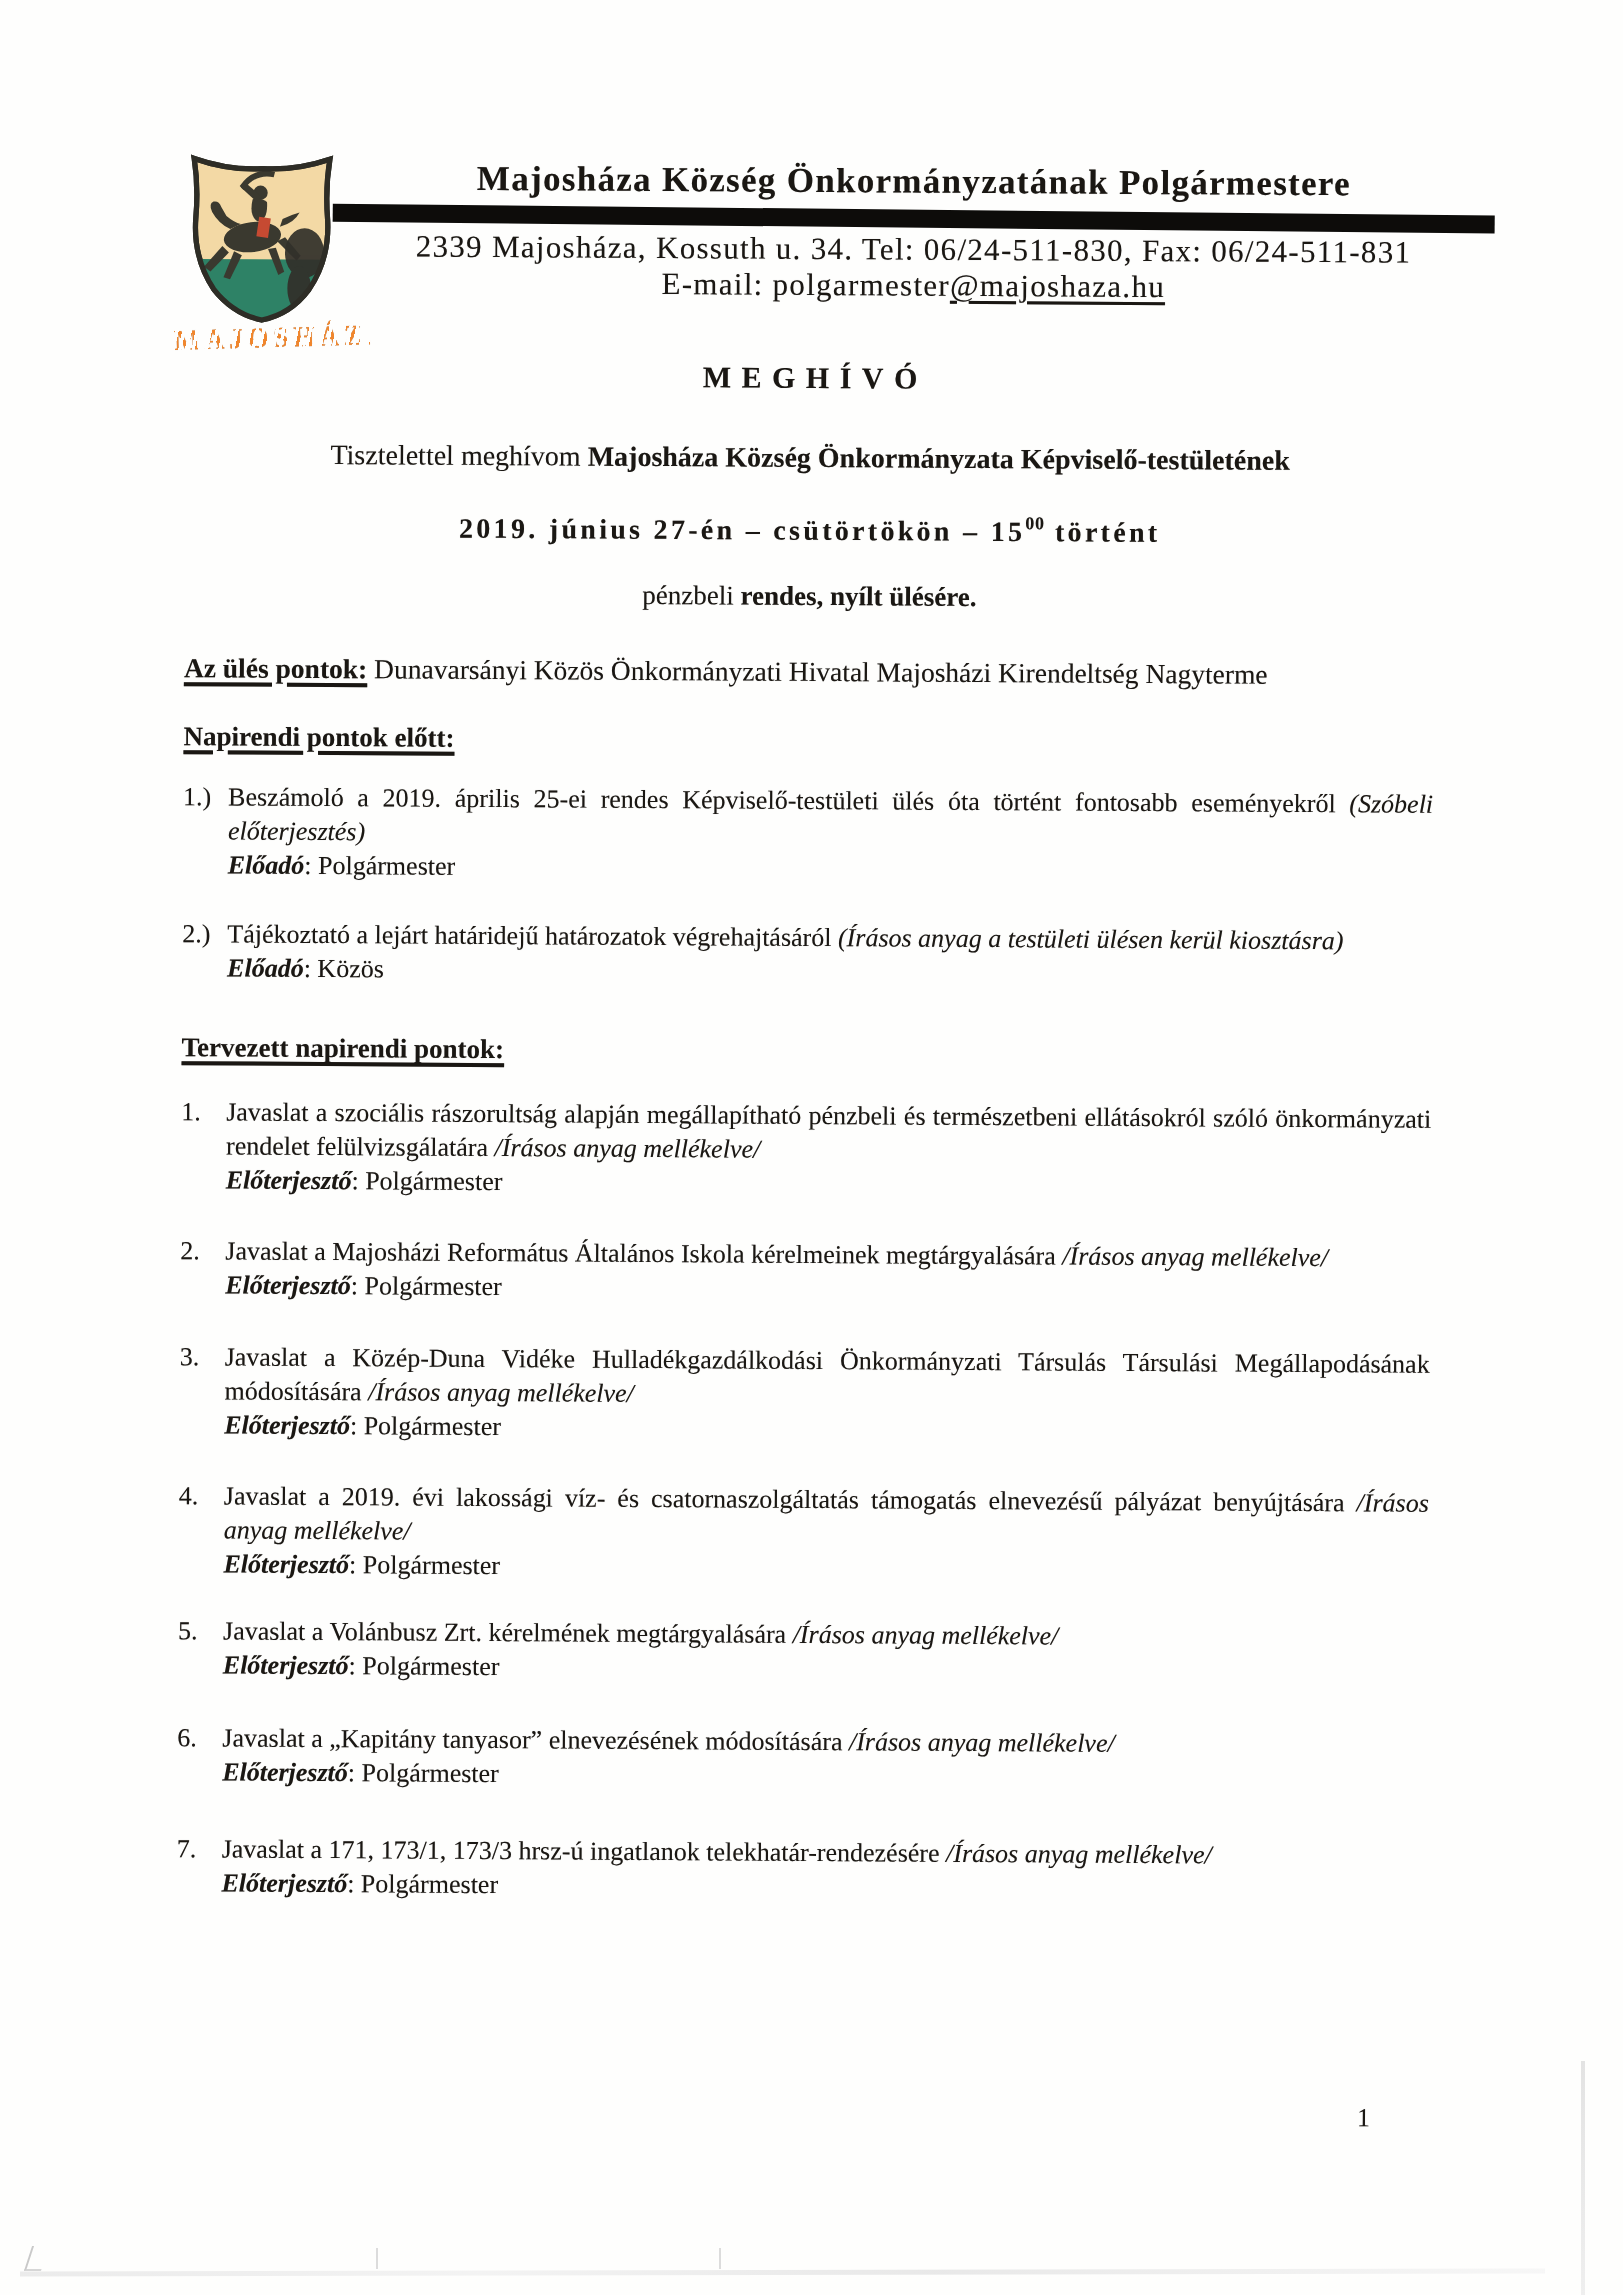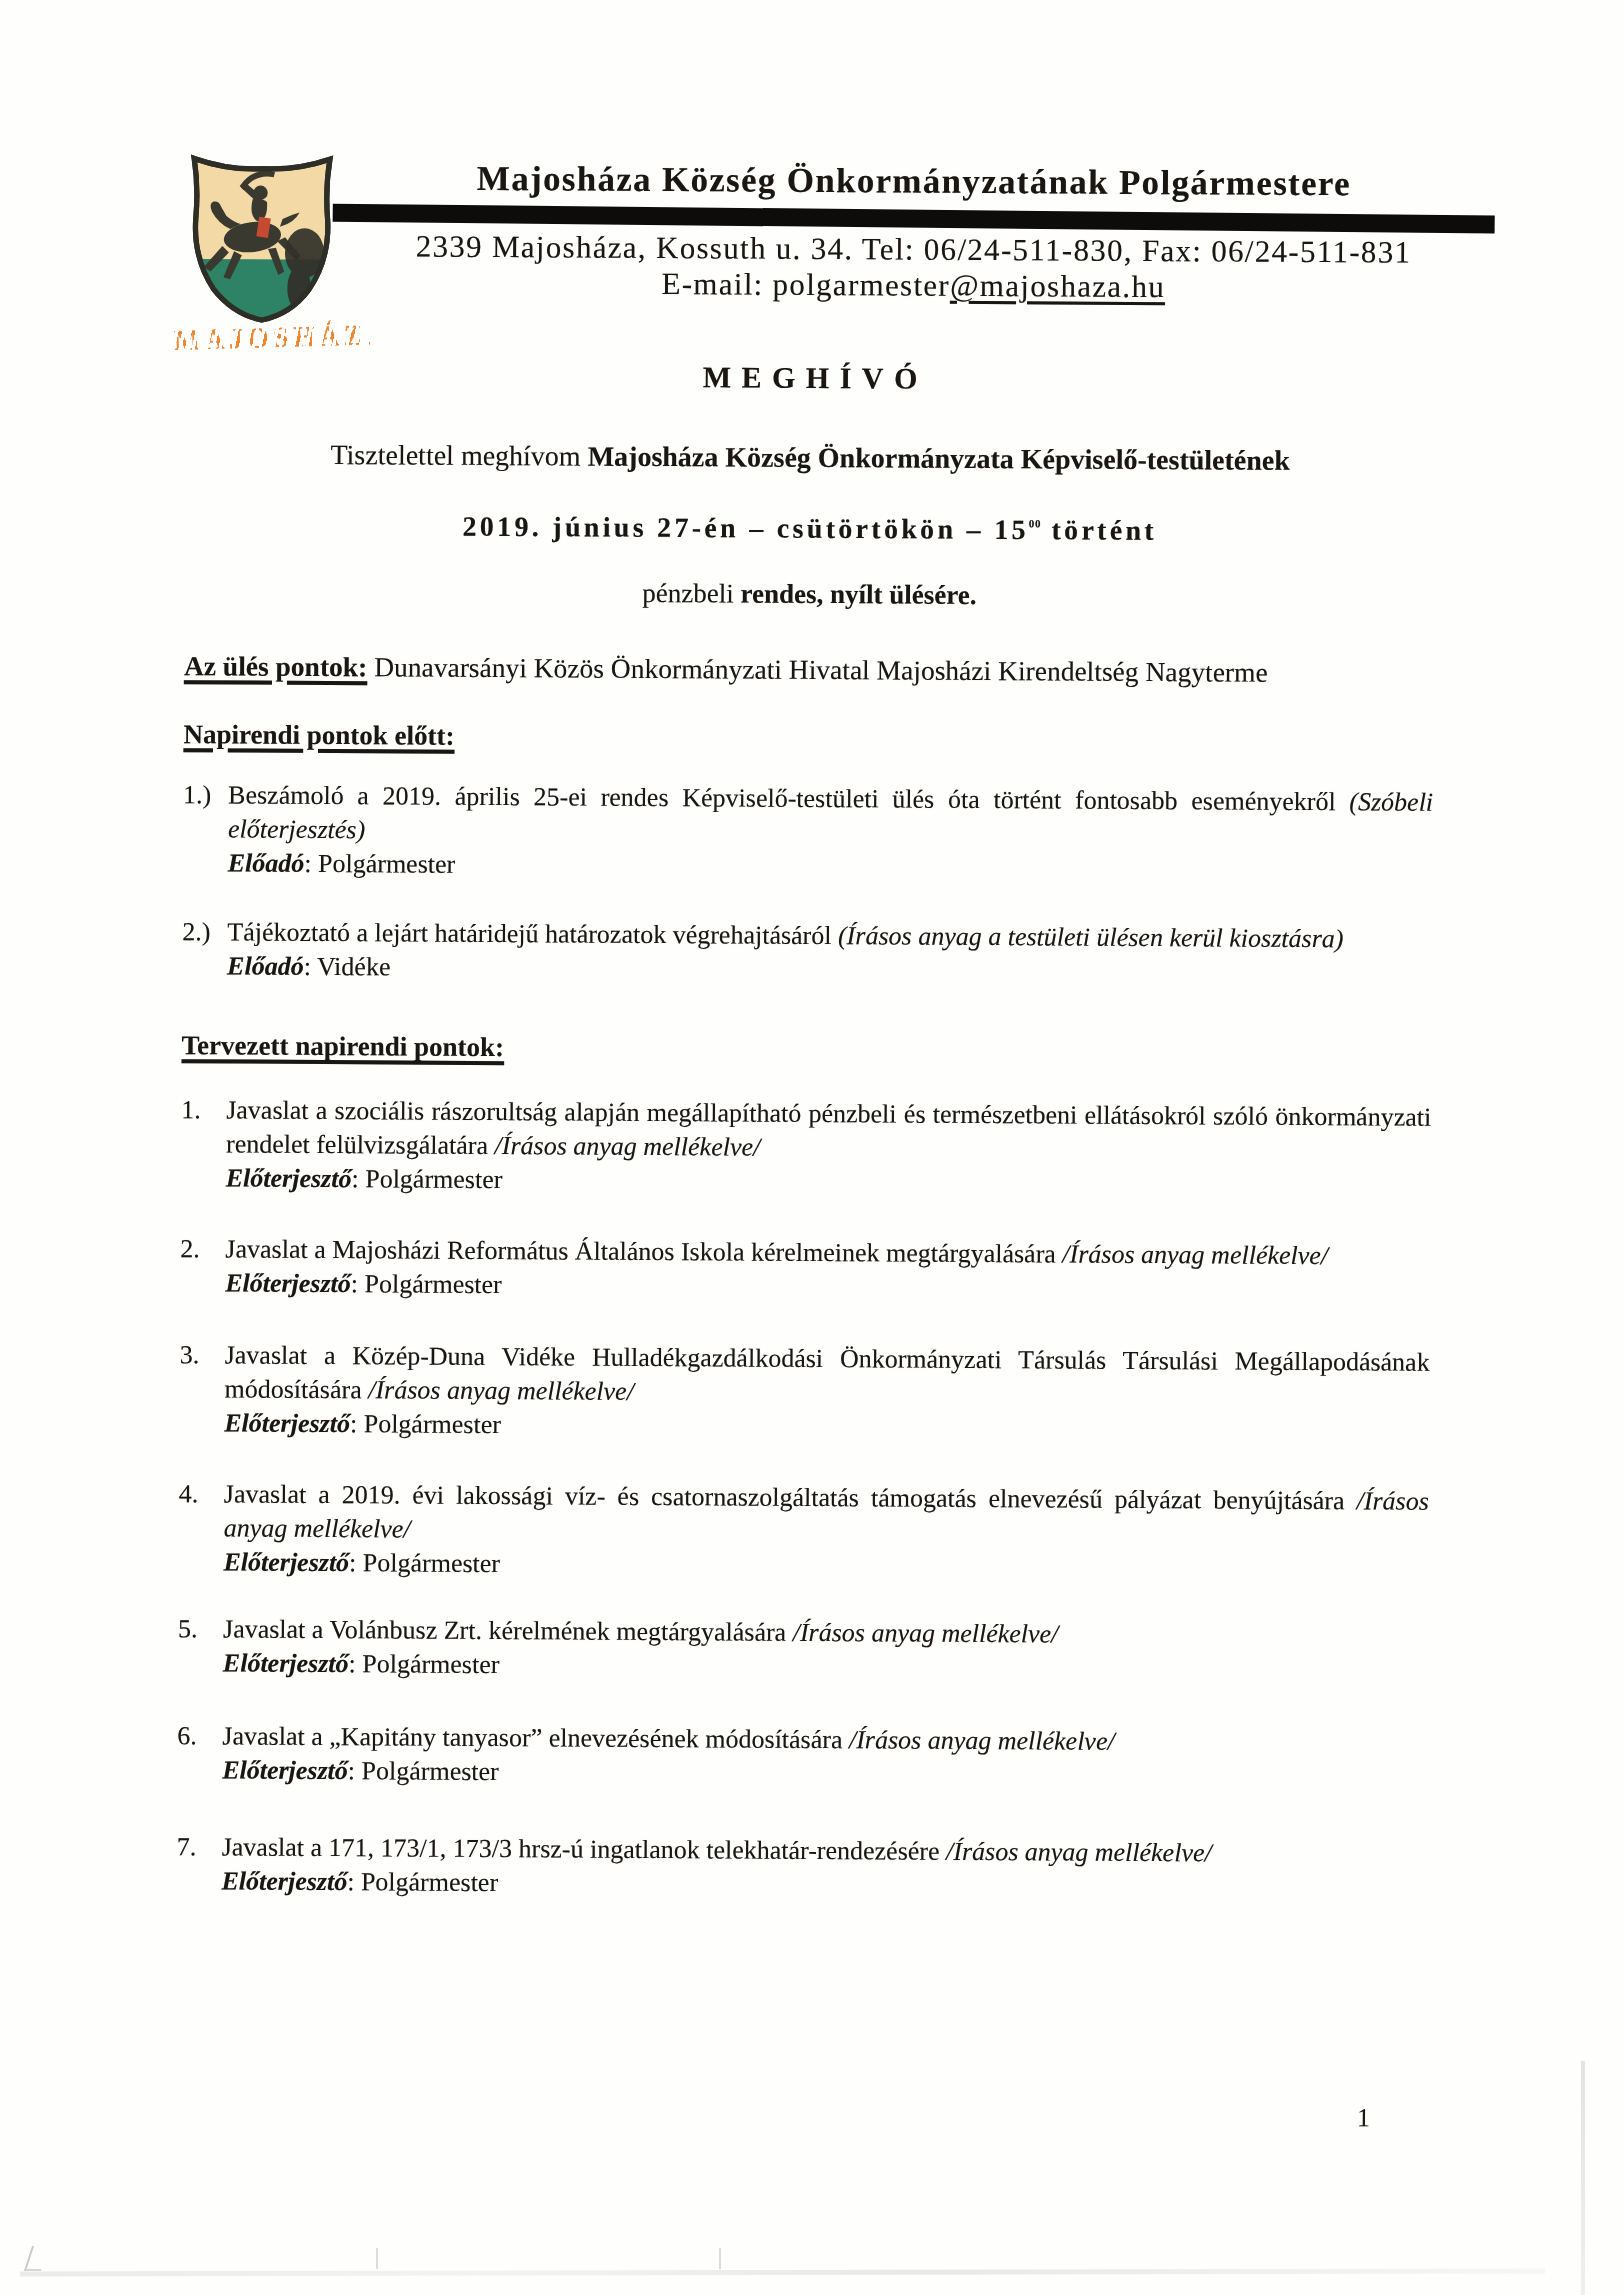--- a/index.html
+++ b/index.html
@@ -41,21 +41,21 @@
 
   
   main { position:absolute; left:187px; top:0; width:1250px; font-size:26px; line-height:34px; }
   .center { text-align:center; }
   .meghivo {
     margin-top:359px; padding-left:9.2px; text-align:center;
     font-size:30px; line-height:38px; font-weight:bold; letter-spacing:10.5px;
   }
   .intro    { margin-top:43px; font-size:28px; line-height:35px; }
   .dateline { margin-top:29px; font-size:28px; line-height:37px; font-weight:bold; letter-spacing:3.3px; }
-  .dateline sup { font-size:11px; vertical-align:11.8px; letter-spacing:0.7px; }
+  .dateline sup { font-size:18px; vertical-align:11.8px; letter-spacing:0.7px; }
   .venue    { margin-top:30px; font-size:27px; }
   .location { margin-top:41px; font-size:27.5px; line-height:35px; }
   .loc-label {
     font-weight:bold; text-decoration:underline;
     text-decoration-thickness:3.9px; text-underline-offset:5.2px;
   }
   .sec-heading { margin-top:34px; font-size:27px; line-height:34px; font-weight:bold; }
   .sec-heading span {
     text-decoration:underline; text-decoration-thickness:3.9px; text-underline-offset:5.2px;
   }
@@ -152,21 +152,21 @@
         <div class="ibody">
           <p class="imain"><span>Beszámoló a 2019. április 25-ei rendes Képviselő-testületi ülés óta történt fontosabb eseményekről </span><i class="note">(Szóbeli előterjesztés)</i></p>
           <p class="presenter"><b class="plabel">Előadó</b><span>: Polgármester</span></p>
         </div>
       </div>
 
       <div class="item" style="margin-top:35px">
         <div class="num">2.)</div>
         <div class="ibody">
           <p class="imain"><span>Tájékoztató a lejárt határidejű határozatok végrehajtásáról </span><i class="note">(Írásos anyag a testületi ülésen kerül kiosztásra)</i></p>
-          <p class="presenter"><b class="plabel">Előadó</b><span>: Vidéke</span></p>
+          <p class="presenter"><b class="plabel">Előadó</b><span>: Közös</span></p>
         </div>
       </div>
 
       <h3 class="sec-heading" style="margin-top:45px"><span>Tervezett napirendi pontok:</span></h3>
 
       <div class="item" style="margin-top:31px">
         <div class="num">1.</div>
         <div class="ibody">
           <p class="imain"><span>Javaslat a szociális rászorultság alapján megállapítható pénzbeli és természetbeni ellátásokról szóló önkormányzati rendelet felülvizsgálatára </span><i class="note">/Írásos anyag mellékelve/</i></p>
           <p class="presenter"><b class="plabel">Előterjesztő</b><span>: Polgármester</span></p>

